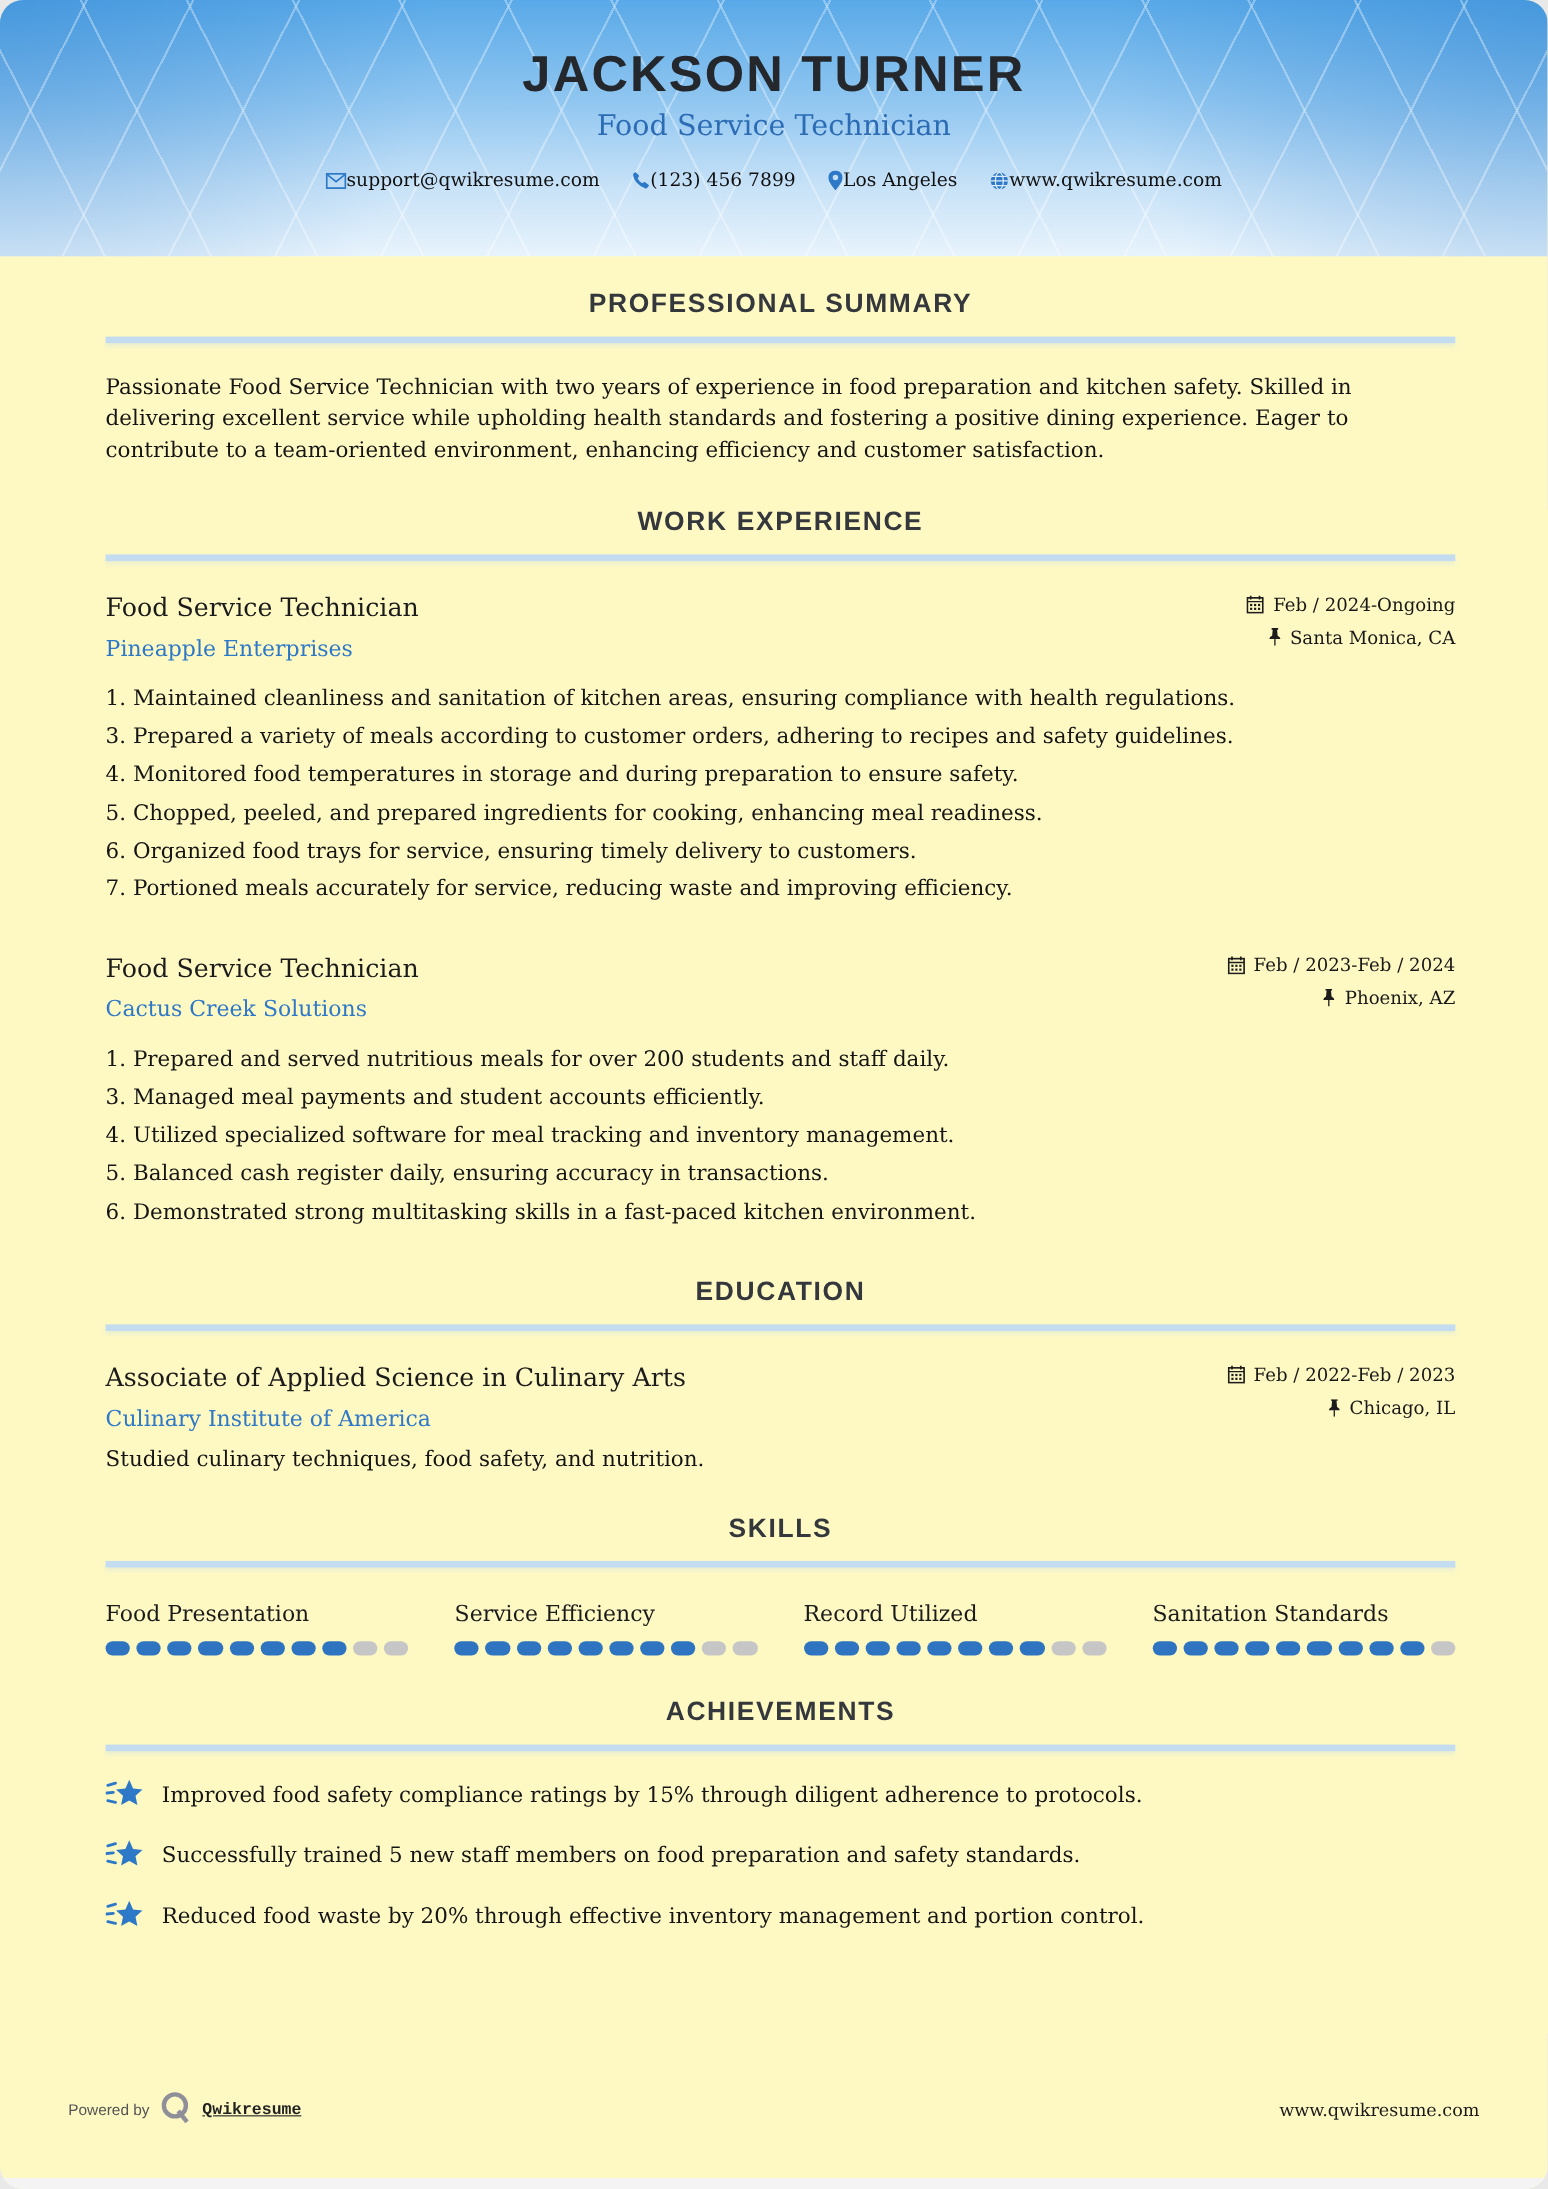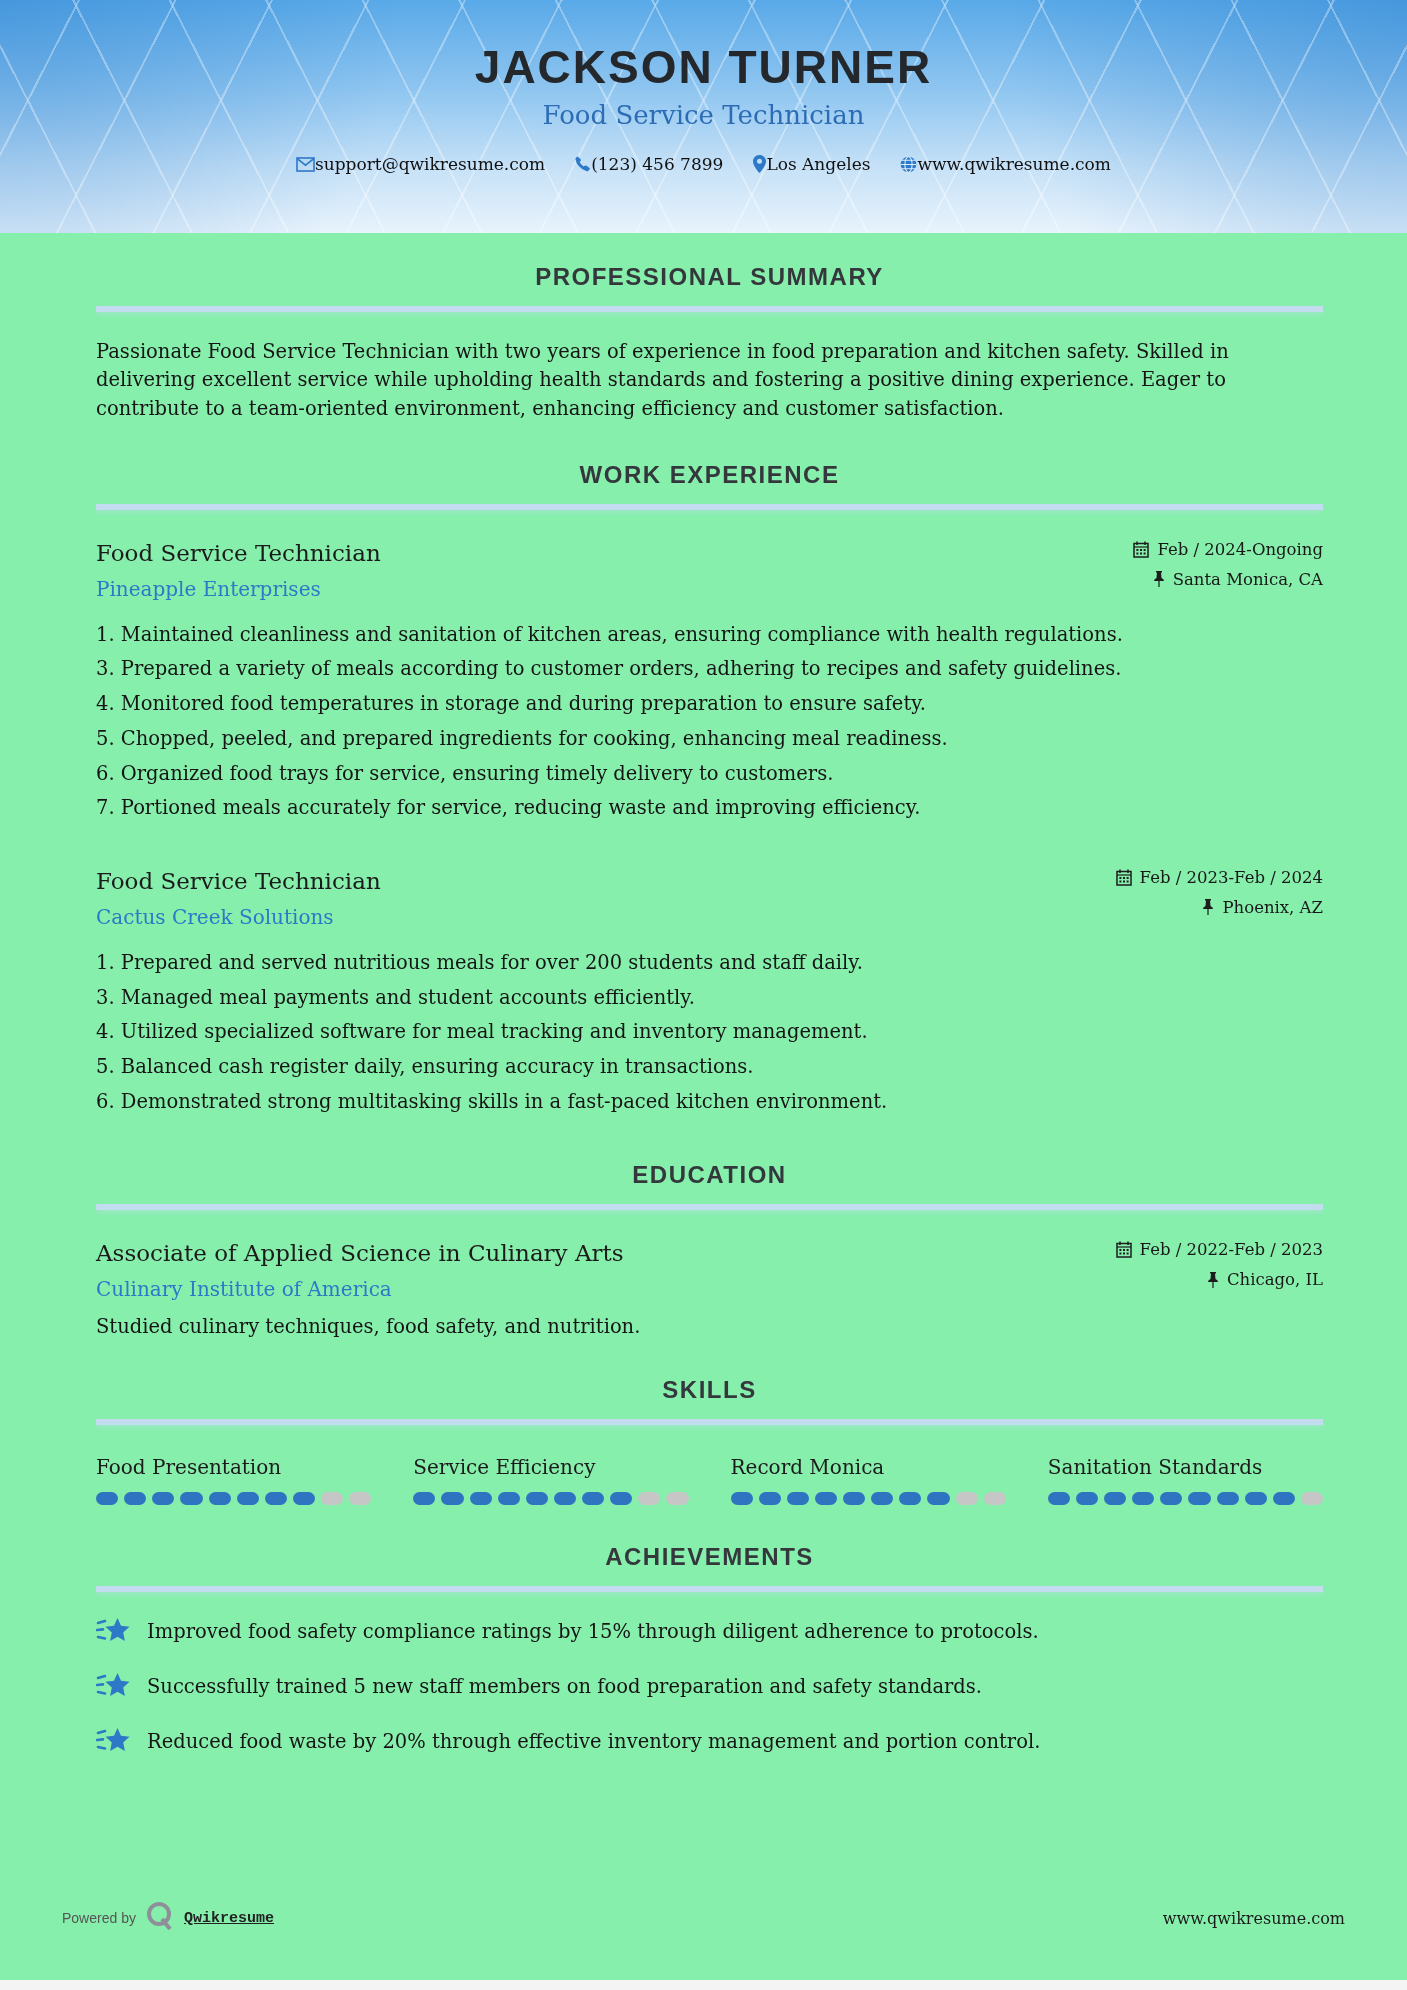--- a/index.html
+++ b/index.html
@@ -1,24 +1,25 @@
 <!DOCTYPE html>
 <html><head>
 <meta charset="utf-8">
 <style>
   * { margin:0; padding:0; box-sizing:border-box; }
   html,body { background:#e9e9e9; }
   .page {
     position:relative;
     width:1407px; height:1990px;
     margin:0 auto;
-    background:#86efac;
+    background:#fef9c3;
     font-family:"DejaVu Serif", serif;
     color:#161616;
     overflow:hidden;
+    border-radius:21px;
   }
   
   .hero {
     position:relative;
     height:233px;
     text-align:center;
     padding-top:40px;
     background:
       radial-gradient(circle at 0% 0%, rgba(40,125,205,0.40), rgba(40,125,205,0) 28%),
       radial-gradient(circle at 100% 0%, rgba(40,125,205,0.40), rgba(40,125,205,0) 28%),
@@ -327,21 +328,21 @@
             <span class="seg filled"></span>
             <span class="seg filled"></span>
             <span class="seg filled"></span>
             <span class="seg filled"></span>
             <span class="seg"></span>
             <span class="seg"></span>
           </div>
   </div>
 
   <div>
-    <div class="skill-name">Record Monica</div>
+    <div class="skill-name">Record Utilized</div>
     <div class="skill-bar">
             <span class="seg filled"></span>
             <span class="seg filled"></span>
             <span class="seg filled"></span>
             <span class="seg filled"></span>
             <span class="seg filled"></span>
             <span class="seg filled"></span>
             <span class="seg filled"></span>
             <span class="seg filled"></span>
             <span class="seg"></span>

